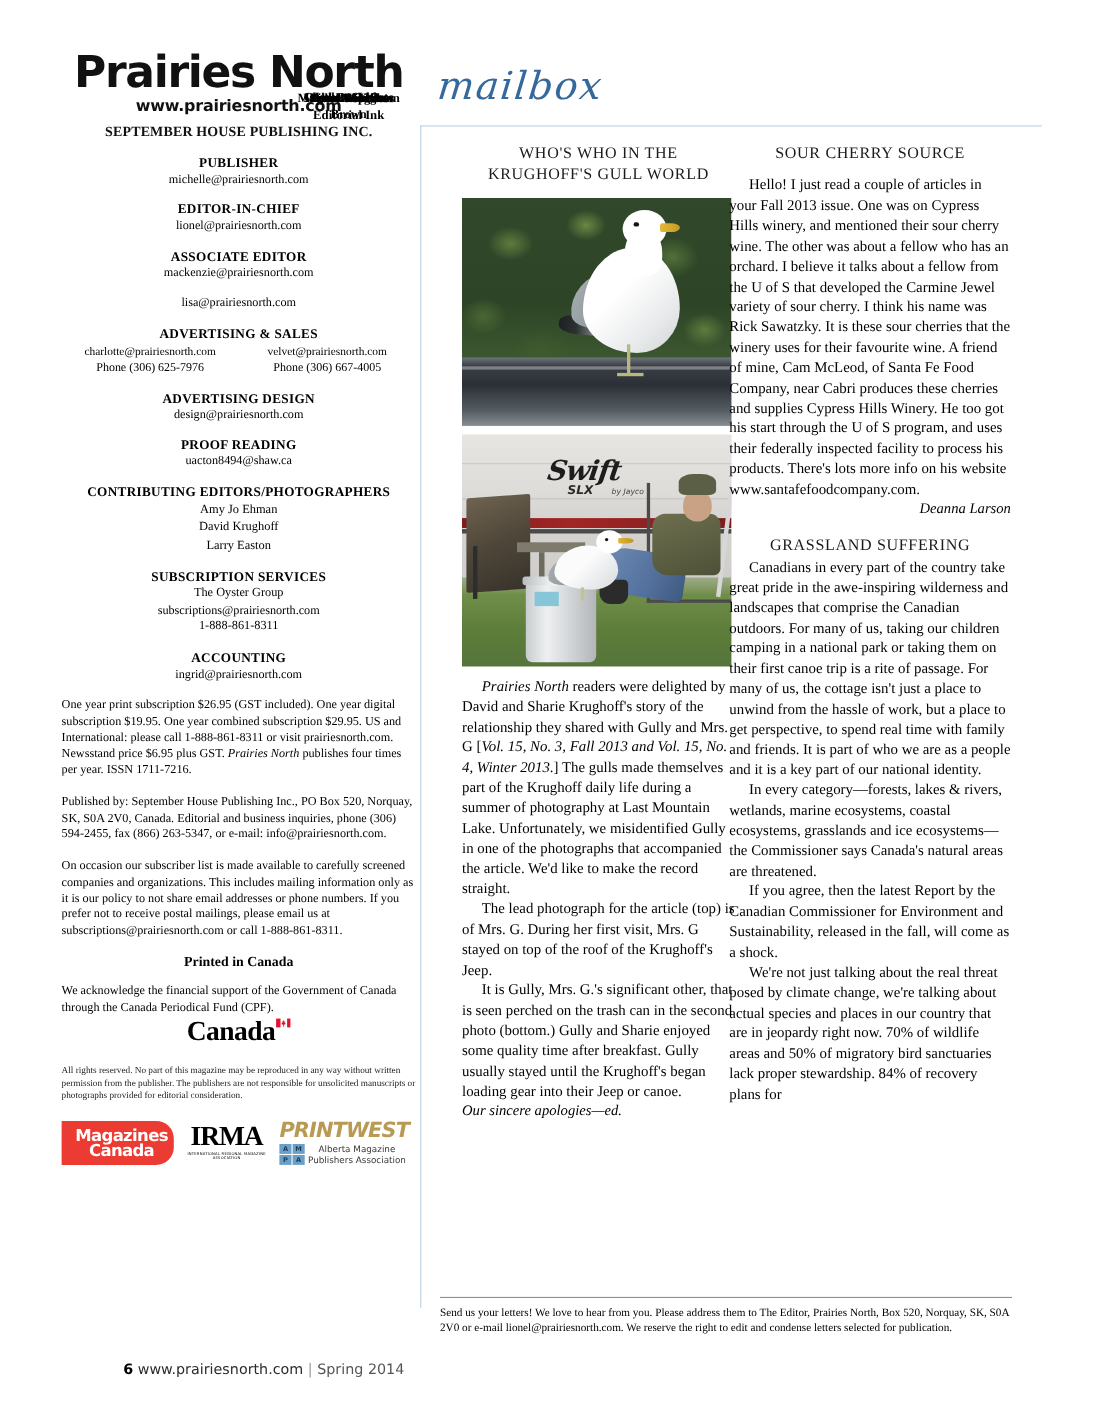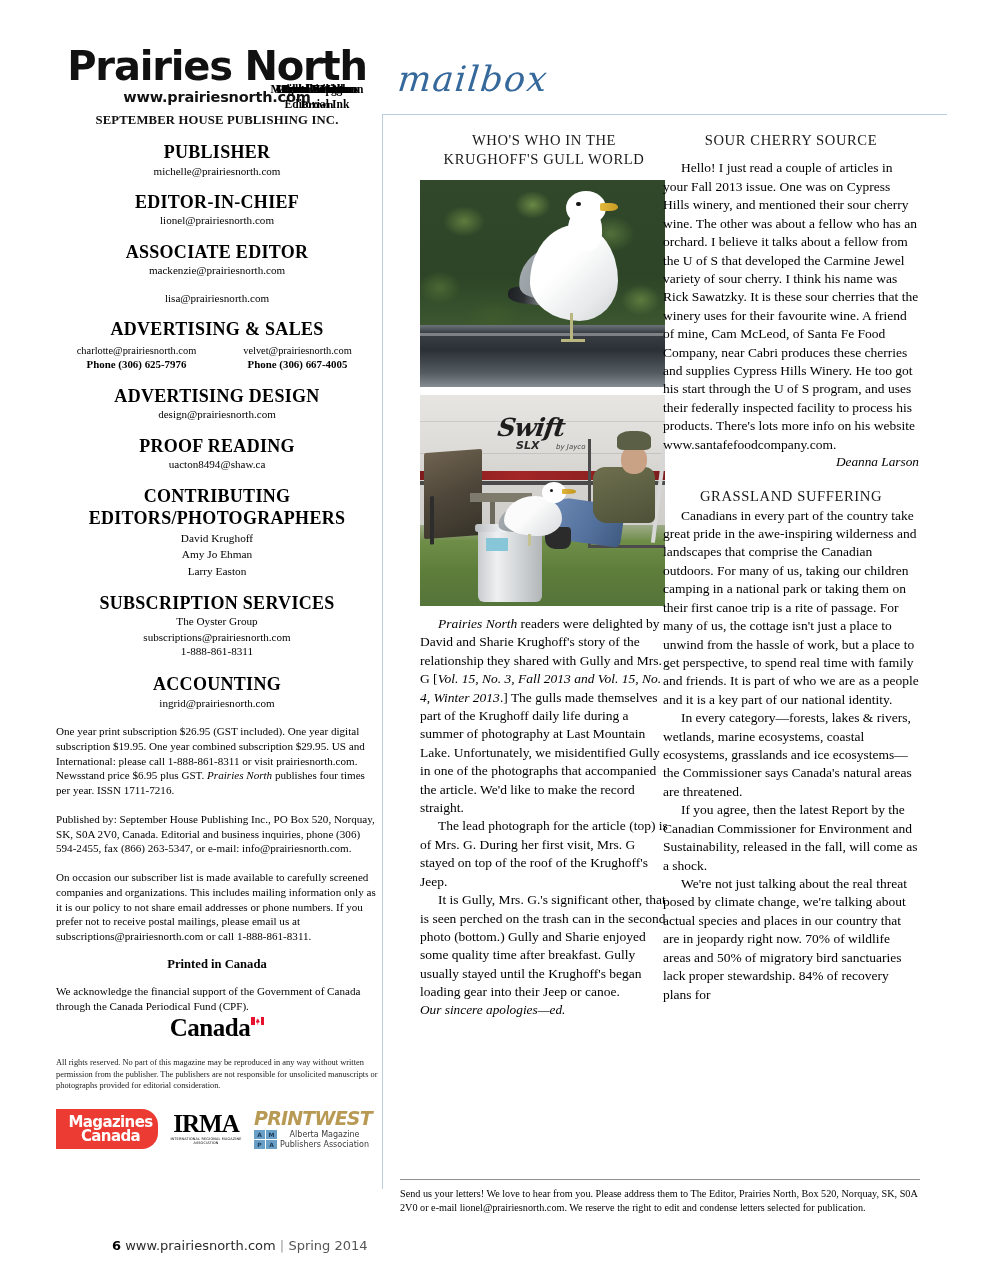--- a/index.html
+++ b/index.html
@@ -6,30 +6,30 @@
   body{width:997px;height:1280px;position:relative;font-family:"Liberation Serif",serif;color:#000;}
   .page{position:absolute;inset:0;}
 
   
   .masthead{position:absolute;left:56px;top:46px;width:322px;text-align:center;}
   .logo-word{font-family:"DejaVu Sans",sans-serif;font-weight:bold;font-size:40px;letter-spacing:-1.2px;line-height:1;color:#111;}
   .logo-url{font-family:"DejaVu Sans",sans-serif;font-weight:bold;font-size:14.5px;letter-spacing:-0.2px;margin-top:3px;color:#111;}
   .pub-inc{font-family:"Liberation Serif",serif;font-weight:bold;font-size:12.7px;letter-spacing:0.15px;margin-top:8px;color:#111;}
 
   .block{margin-top:13px;}
-  .role{font-weight:bold;font-size:18px;letter-spacing:0.3px;line-height:1.25;}
+  .role{font-weight:bold;font-size:12px;letter-spacing:0.3px;line-height:1.25;}
   .person{font-weight:bold;font-size:11.6px;line-height:1.3;}
   .email{font-size:11.1px;line-height:1.3;}
 
   .adsales{margin-top:13px;}
   .two-col{display:flex;justify-content:space-between;margin-top:3px;}
   .two-col .col{width:50%;}
   .two-col .person{font-size:11.3px;}
   .two-col .email{font-size:10.4px;}
-  .two-col .phone{font-size:10.9px;line-height:1.35;font-weight:bold;}
+  .two-col .phone{font-size:10.9px;line-height:1.35;}
 
   .names{font-size:11.3px;line-height:1.45;}
   .plain{font-size:11.2px;line-height:1.4;}
 
   .fine{font-size:11.1px;line-height:1.33;text-align:left;margin-top:14px;}
   .fine.tight{margin-top:12px;}
   .fine i{font-style:italic;}
   .fine b{font-weight:bold;}
   .printed{font-weight:bold;font-size:12.6px;text-align:center;margin-top:13px;}
 
@@ -195,22 +195,22 @@
     </div>
 
     <div class="block">
       <div class="role">PROOF READING</div>
       <div class="person">Proof Positive Editorial Ink</div>
       <div class="email">uacton8494@shaw.ca</div>
     </div>
 
     <div class="block">
       <div class="role">CONTRIBUTING EDITORS/PHOTOGRAPHERS</div>
+      <div class="names">Amy Jo Ehman</div>
       <div class="names">David Krughoff</div>
-      <div class="names">Amy Jo Ehman</div>
       <div class="names">Larry Easton</div>
     </div>
 
     <div class="block">
       <div class="role">SUBSCRIPTION SERVICES</div>
       <div class="plain">The Oyster Group</div>
       <div class="email">subscriptions@prairiesnorth.com</div>
       <div class="plain">1-888-861-8311</div>
     </div>
 

